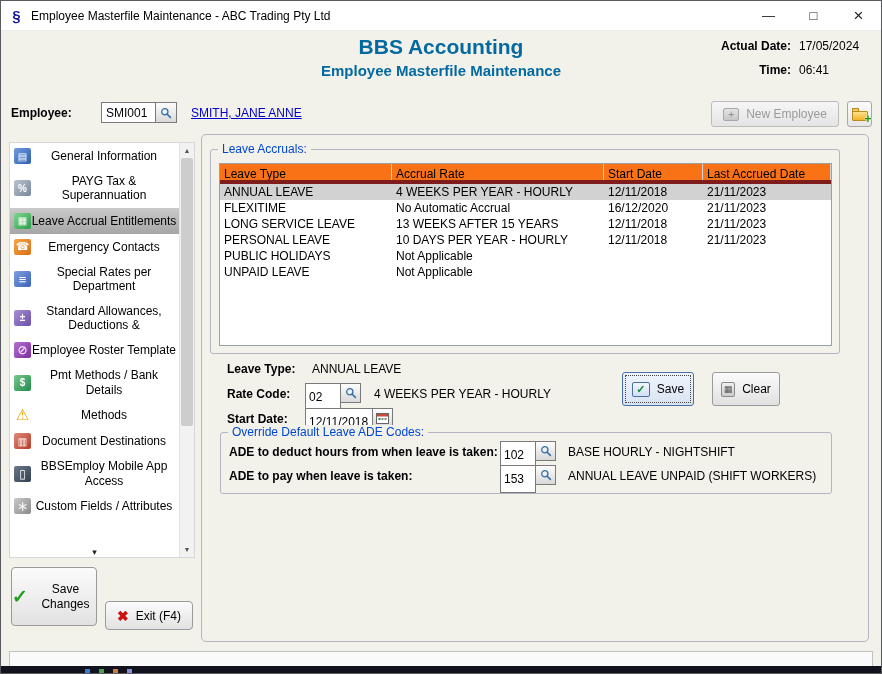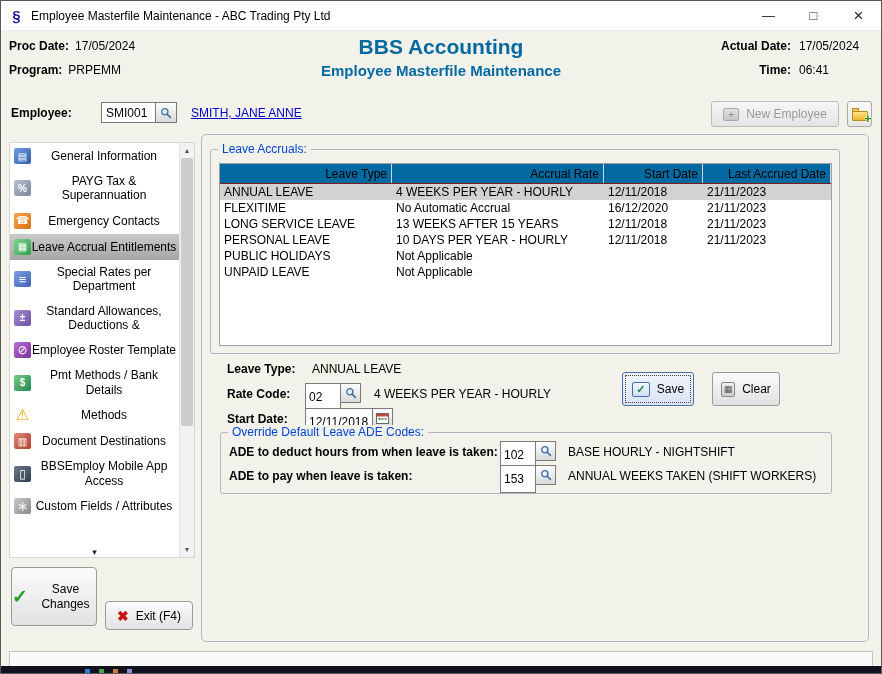--- a/index.html
+++ b/index.html
@@ -70,21 +70,21 @@
   .sb-thumb { position:absolute; top:15px; left:1px; width:12px; height:268px; background:#cdcdcd; border-radius:2px; cursor:pointer; }
   .list-more { position:absolute; bottom:0px; left:0; right:15px; text-align:center; font-size:9px; color:#222; line-height:9px; }
 
   
   .main-panel { position:absolute; left:200px; top:133px; width:668px; height:508px; border:1px solid #b3b6c2; border-radius:5px; }
   .fieldset { position:absolute; border:1px solid #b3b6c2; border-radius:3px; }
   .fieldset .legend { position:absolute; top:-8px; left:7px; background:#f2f1ea; padding:0 4px; color:#0046d5; }
 
   .fs-leave { left:8px; top:14px; width:630px; height:205px; }
   .leave-table { position:absolute; left:8px; top:13px; width:613px; height:183px; background:#fff; border:1px solid #9aa0a8; overflow:hidden; }
-  .lt-header { display:grid; grid-template-columns:172px 212px 99px 1fr; height:20px; background:#0369a1; border-bottom:1px solid #7f1d1d;text-align:right; }
+  .lt-header { display:grid; grid-template-columns:172px 212px 99px 1fr; height:20px; background:#f97316; border-bottom:4px solid #7f1d1d; }
   .lt-header .cell { padding:3px 4px; border-right:1px solid #d4d4d4; white-space:nowrap; overflow:hidden; }
   .lt-row { display:grid; grid-template-columns:172px 212px 99px 1fr; height:16px; cursor:pointer; }
   .lt-row .cell { padding:1px 4px; white-space:nowrap; overflow:hidden; }
   .lt-row.selected { background:#d2d2d2; }
 
   .detail-label { position:absolute; font-weight:bold; }
   .detail-value { position:absolute; }
   .small-input { width:36px; height:20px; border:1px solid #7a7a7a; padding:13px 3px; font:inherit; font-size:12px; background:#fff; }
   .small-lookup-btn { width:20px; height:20px; border:1px solid #7a7a7a; border-left:none; background:linear-gradient(#fdfdfd,#d9d9d9); display:flex; align-items:center; justify-content:center; cursor:pointer; }
   .inline-group { position:absolute; display:inline-flex; }
@@ -120,28 +120,20 @@
     <span class="app-icon">§</span>
     <span class="title">Employee Masterfile Maintenance - ABC Trading Pty Ltd</span>
     <div class="win-controls">
       <span class="win-btn">—</span>
       <span class="win-btn">□</span>
       <span class="win-btn close">×</span>
     </div>
   </div>
 
   <div class="header">
-    <div class="header-left">
-      <div class="row">
-        <span class="hlabel">Proc Date:</span><span>17/05/2024</span>
-      </div>
-      <div class="row">
-        <span class="hlabel">Program:</span><span>PRPEMM</span>
-      </div>
-    </div>
     <div class="header-center">
       <div class="app-title">BBS Accounting</div>
       <div class="app-subtitle">Employee Masterfile Maintenance</div>
     </div>
     <div class="header-right">
       <span class="hlabel">Actual Date:</span>
       <span>17/05/2024</span>
       <span class="hlabel">Time:</span>
       <span>06:41</span>
     </div>
@@ -176,27 +168,27 @@
     <div class="sidebar-items">
 
     <div class="sidebar-item">
           <span class="icon icon-general-information"></span>
           <span class="label">General Information</span>
         </div>
         <div class="sidebar-item">
           <span class="icon icon-payg-tax"></span>
           <span class="label">PAYG Tax &amp; Superannuation</span>
         </div>
-        <div class="sidebar-item">
-          <span class="icon icon-emergency-contacts"></span>
-          <span class="label">Emergency Contacts</span>
-        </div>
         <div class="sidebar-item selected">
           <span class="icon icon-leave-accrual"></span>
           <span class="label">Leave Accrual Entitlements</span>
+        </div>
+        <div class="sidebar-item">
+          <span class="icon icon-emergency-contacts"></span>
+          <span class="label">Emergency Contacts</span>
         </div>
         <div class="sidebar-item">
           <span class="icon icon-special-rates"></span>
           <span class="label">Special Rates per Department</span>
         </div>
         <div class="sidebar-item">
           <span class="icon icon-standard-allowances"></span>
           <span class="label">Standard Allowances, Deductions &amp;</span>
         </div>
         <div class="sidebar-item">
@@ -341,21 +333,21 @@
       <span class="detail-label" style="left:8px; top:36px;">ADE to pay when leave is taken:</span>
       <div class="inline-group" style="left:279px; top:32px;">
         <input class="small-input" type="text" value="153" style="">
         <span class="small-lookup-btn">
           <svg width="12" height="12" viewBox="0 0 12 12">
               <circle cx="4.8" cy="4.8" r="3.1" fill="#eaf2fb" stroke="#3a6ea5" stroke-width="1.3"></circle>
               <line x1="7.2" y1="7.2" x2="10.4" y2="10.4" stroke="#3a6ea5" stroke-width="1.6" stroke-linecap="round"></line>
             </svg>
         </span>
       </div>
-      <span class="detail-value" style="left:347px; top:36px;">ANNUAL WEEKS TAKEN (SHIFT WORKERS)</span>
+      <span class="detail-value" style="left:347px; top:36px;">ANNUAL LEAVE UNPAID (SHIFT WORKERS)</span>
     </div>
 
   </div>
 
   <div class="save-changes-btn">
     <span class="check">✓</span>
     <span class="txt">Save Changes</span>
   </div>
   <div class="exit-btn">
     <span class="x">✖</span>

